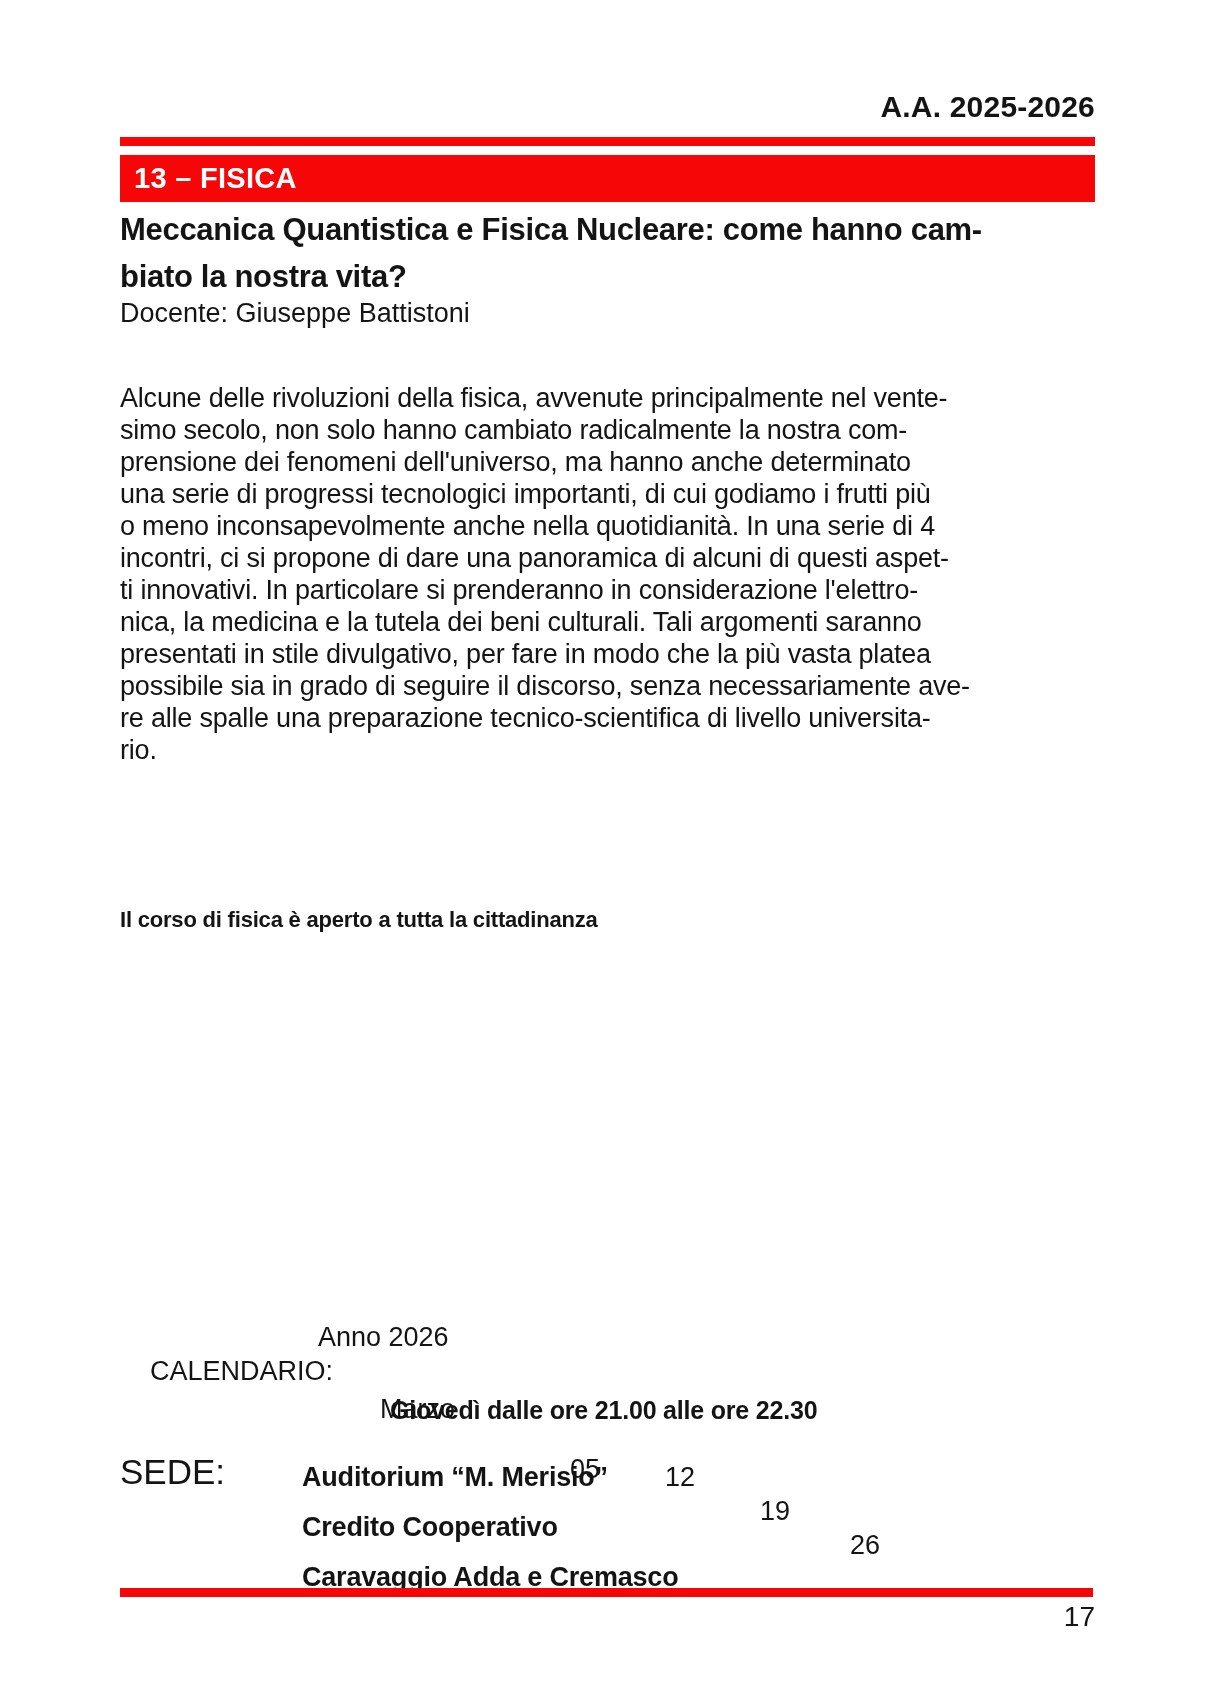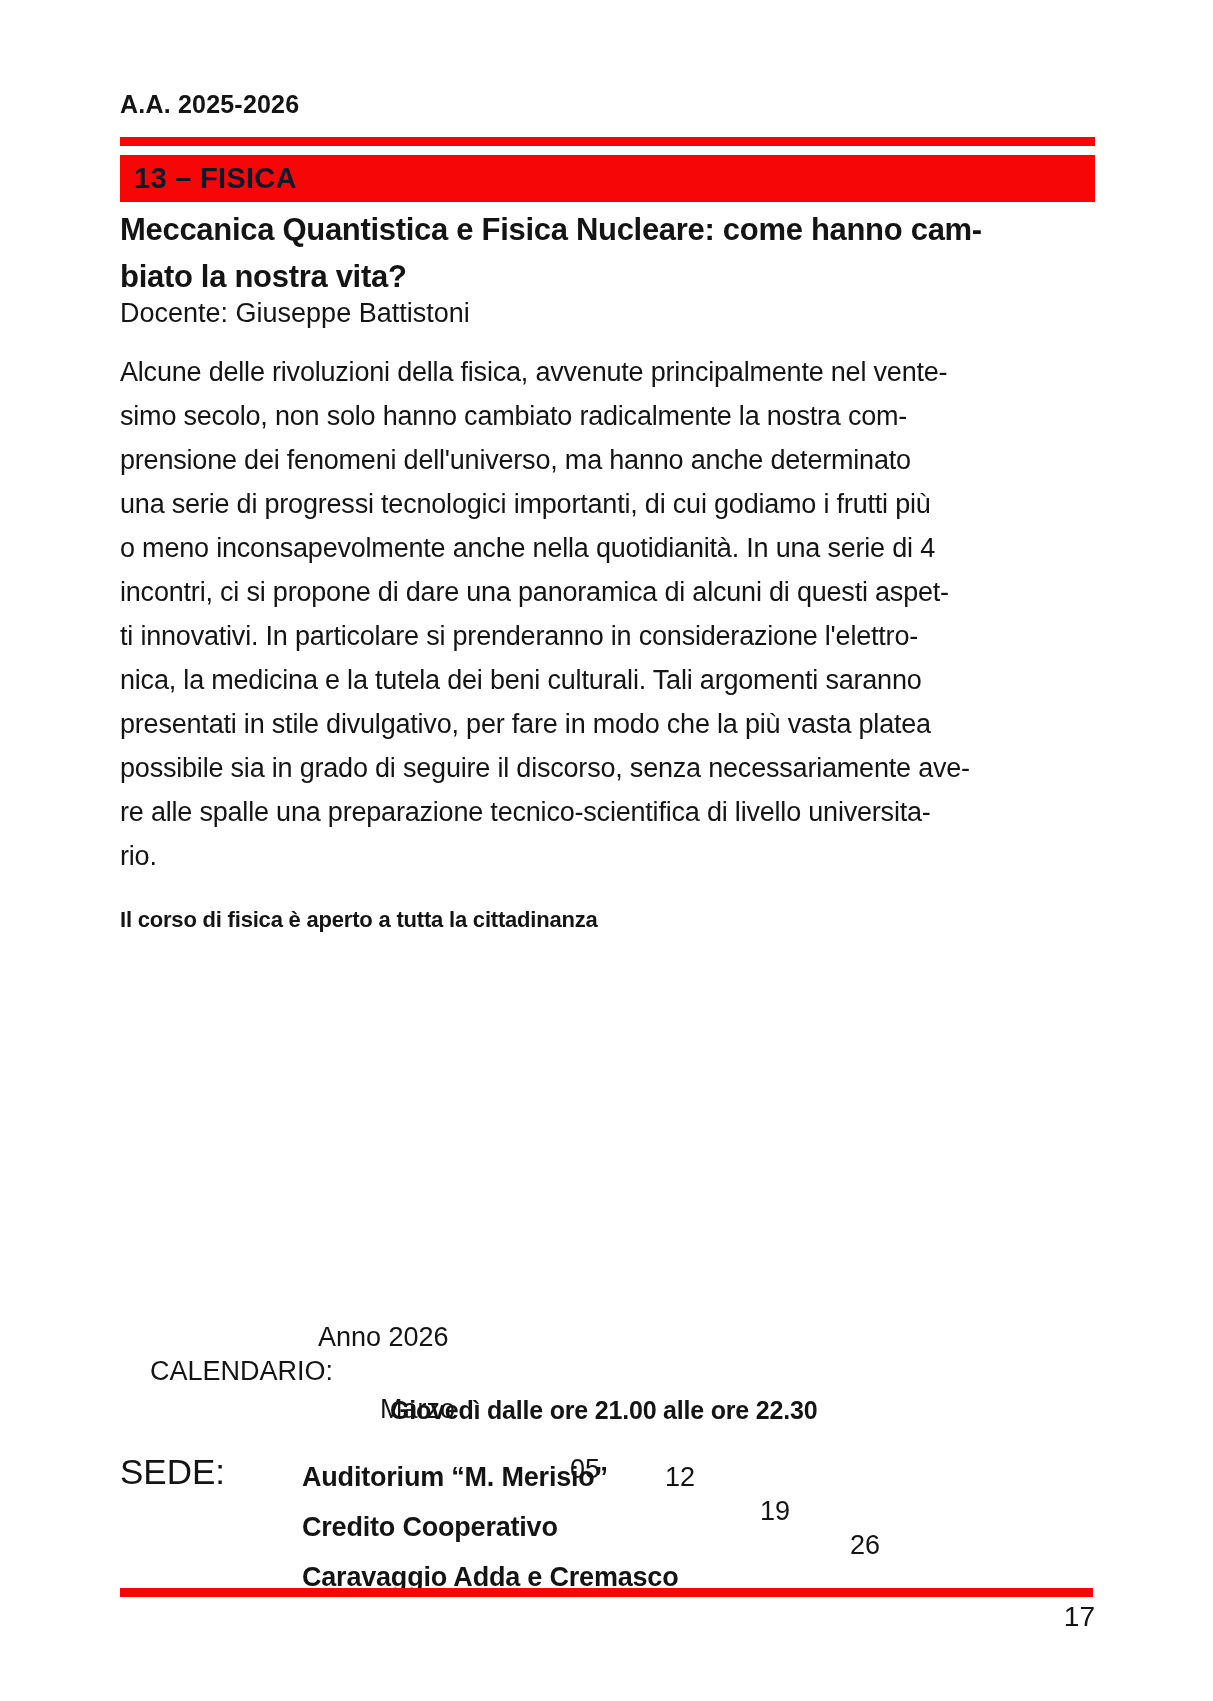--- a/index.html
+++ b/index.html
@@ -11,36 +11,37 @@
     font-family: "Liberation Sans", sans-serif;
     color: #141414;
     overflow: hidden;
   }
   .abs { position: absolute; }
   .content-left { left: 120px; }
   .content { left: 120px; width: 975px; }
 
   .aa-header {
     top: 90px;
-    font-size: 25px;
+    text-align: right;
+    font-size: 30px;
     font-weight: bold;
     letter-spacing: 0.2px;
   }
   .rule {
     background: #f60606;
     height: 9px;
   }
   .rule-top { top: 137px; }
   .rule-bottom { top: 1588px; width: 973px; }
 
   .banner {
     top: 155px;
     height: 47px;
     background: #f60606;
-    color: #0f172a;
+    color: #ffffff;
     font-size: 29px;
     font-weight: bold;
     display: flex;
     align-items: center;
     padding-left: 14px;
     box-sizing: border-box;
     letter-spacing: 0.3px;
   }
 
   .course-title {
@@ -50,23 +51,23 @@
     line-height: 47px;
     white-space: pre;
     letter-spacing: -0.3px;
   }
   .docente {
     top: 296px;
     font-size: 27px;
     line-height: 34px;
   }
   .body-par {
-    top: 350px;
+    top: 382px;
     font-size: 27px;
-    line-height: 44px;
+    line-height: 32px;
     white-space: pre;
     letter-spacing: -0.2px;
   }
   .open-note {
     top: 907px;
     font-size: 22px;
     font-weight: bold;
     letter-spacing: -0.2px;
   }
 

